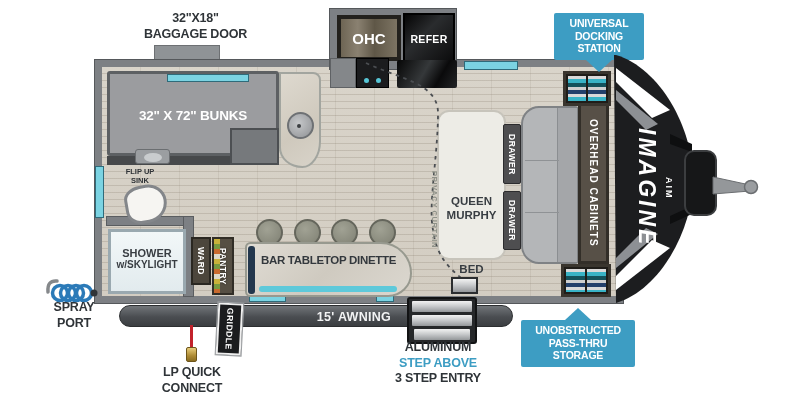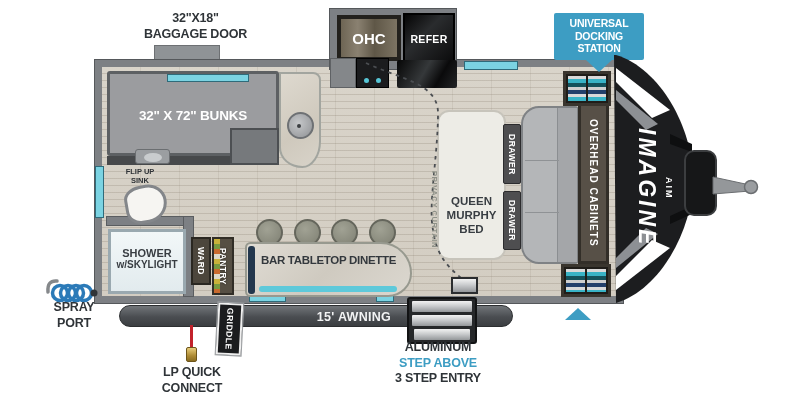--- a/index.html
+++ b/index.html
@@ -191,21 +191,21 @@
   <div class="abs stool" style="left:369px; top:219px;"></div>
   <div class="abs dinette">
     <div class="dinette-edge"></div>
     <div class="dinette-teal"></div>
     <span>BAR TABLETOP DINETTE</span>
   </div>
 
   <div class="abs murphy">
     <span style="display:block;margin-top:32px;">QUEEN</span>
     <span style="display:block;">MURPHY</span>
-    <span style="display:block;">BED</span>
+    <span style="display:block;margin-top:40px;">BED</span>
   </div>
   <div class="abs vtxt drawer" style="left:503px; top:124px; height:60px;">
       <span>DRAWER</span>
     </div>
   <div class="abs vtxt drawer" style="left:503px; top:191px; height:59px;">
       <span>DRAWER</span>
     </div>
   <div class="abs sofa">
     <div class="back"></div>
     <div class="seam" style="top:52px;"></div>
@@ -275,20 +275,25 @@
     <div class="badge">
       <span style="display:block;">UNIVERSAL</span>
       <span style="display:block;">DOCKING</span>
       <span style="display:block;">STATION</span>
     </div>
     <div class="tri-down"></div>
   </div>
 
   <div class="abs" style="left:521px; top:308px; width:114px;">
     <div class="tri-up"></div>
+    <div class="badge">
+      <span style="display:block;">UNOBSTRUCTED</span>
+      <span style="display:block;">PASS-THRU</span>
+      <span style="display:block;">STORAGE</span>
+    </div>
   </div>
 
   <svg class="abs" style="left:600px; top:38px;" width="160" height="324" viewBox="0 0 160 324">
     <path d="M16,17 C60,30 93,90 93,141 C93,192 60,252 16,265 L14,17 Z" fill="#1c1d1f"></path>
     <polygon points="16,30 70,72 52,80 16,44" fill="#ffffff"></polygon>
     <polygon points="16,52 58,86 46,92 16,62" fill="#8d9094"></polygon>
     <polygon points="16,252 70,210 52,202 16,238" fill="#ffffff"></polygon>
     <polygon points="16,230 58,196 46,190 16,220" fill="#8d9094"></polygon>
     <polygon points="70,96 92,106 92,114 70,106" fill="#0e0f10"></polygon>
     <polygon points="70,186 92,176 92,168 70,178" fill="#0e0f10"></polygon>

